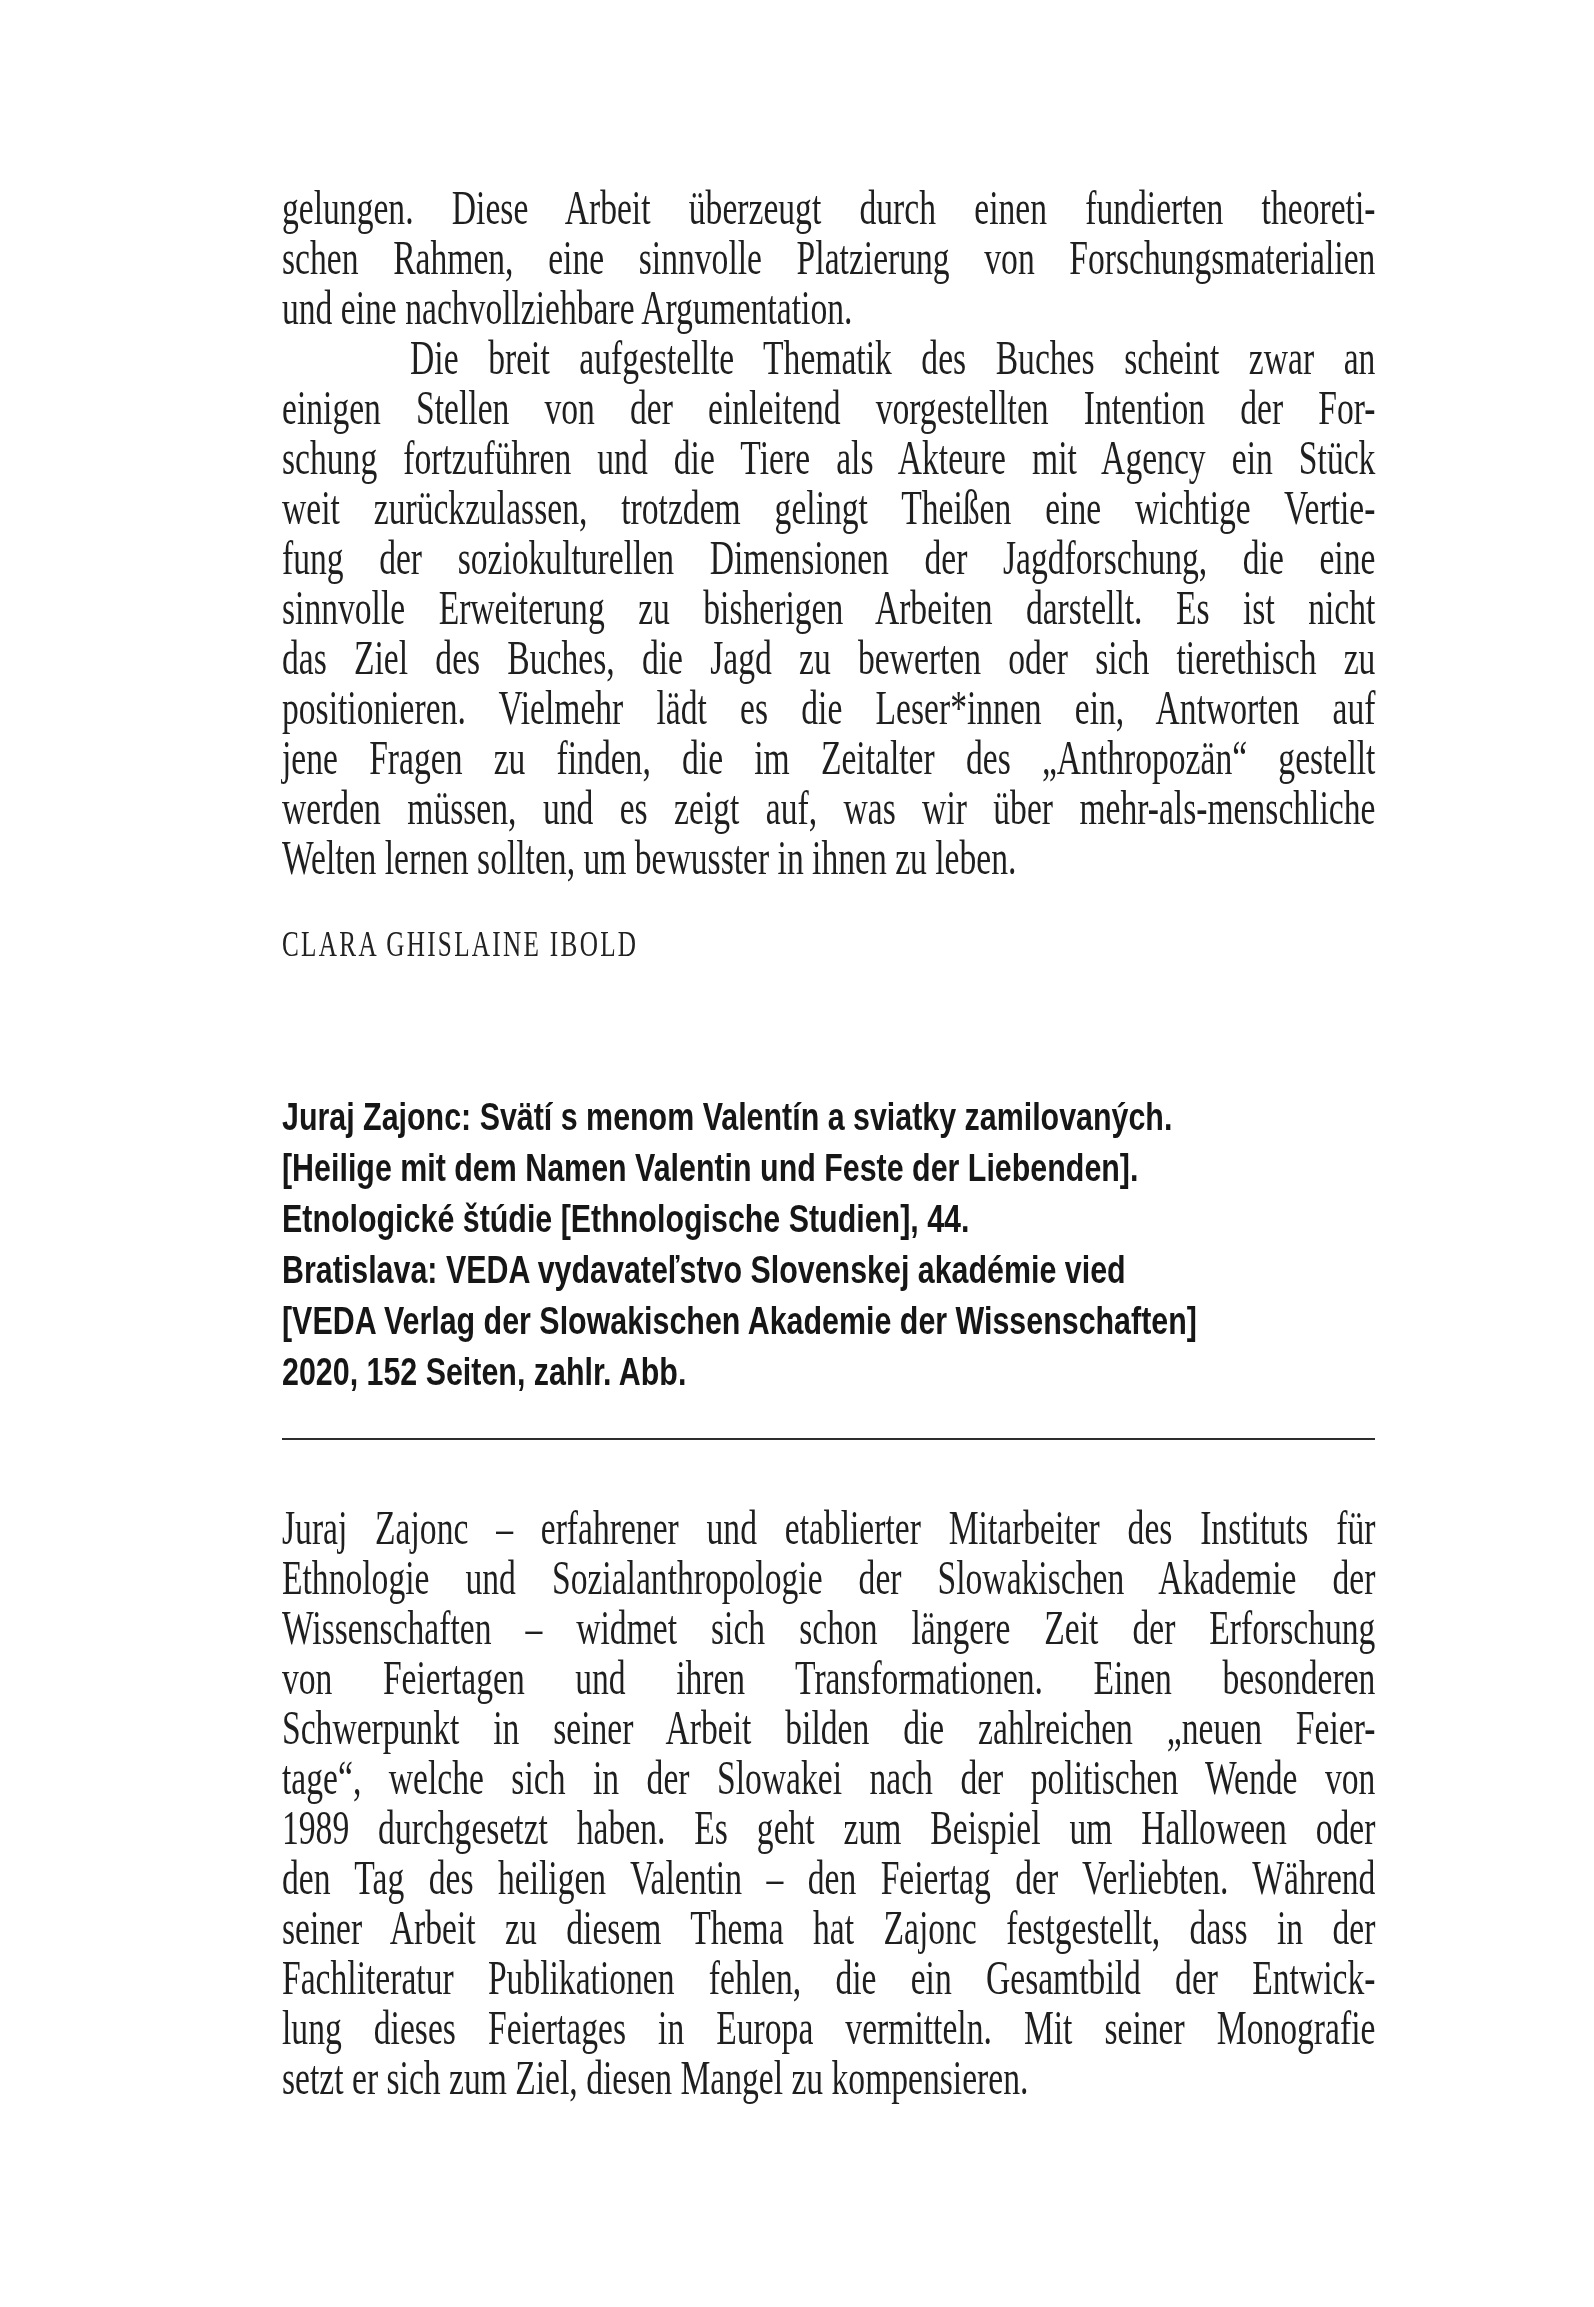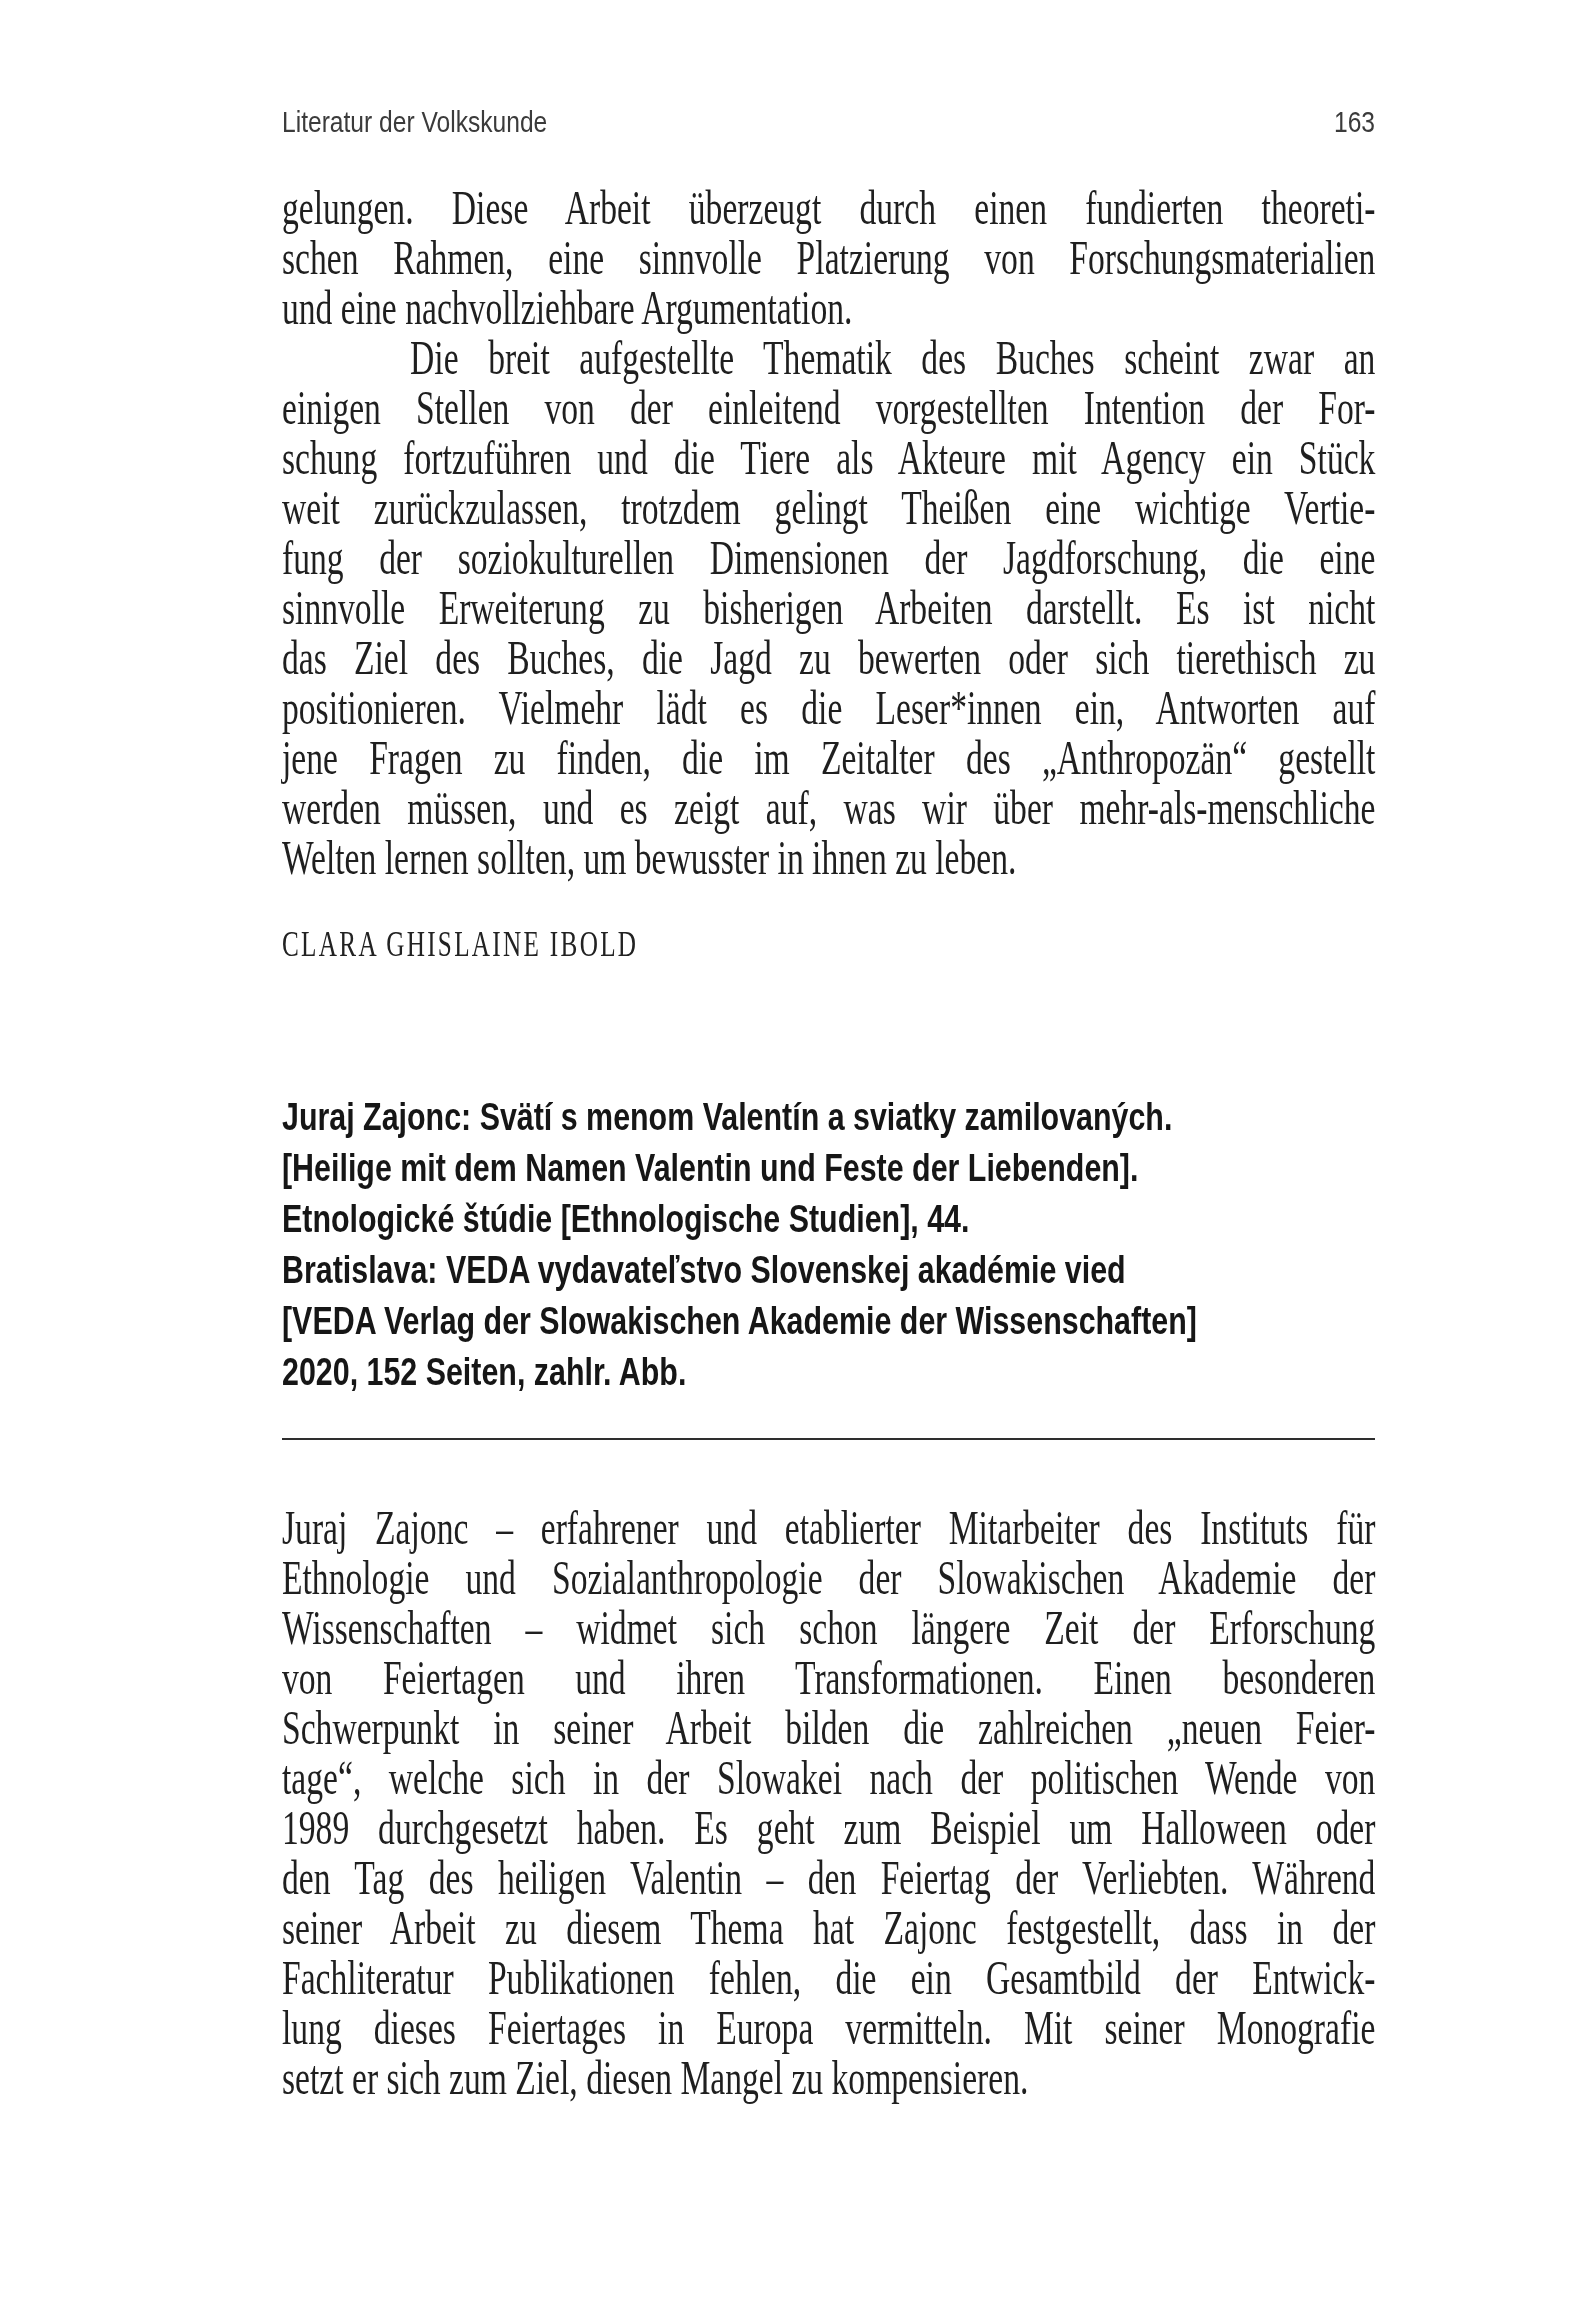--- a/index.html
+++ b/index.html
@@ -96,24 +96,20 @@
     margin: 0;
     border: 0;
     background: #2e2e2e;
   }
 </style>
 </head>
 <body>
 
 <div class="page">
 
-  <header class="runhead">
-    <span class="rh-l">Literatur der Volkskunde</span>
-    <span class="rh-r">163</span>
-  </header>
 
   <section class="para p1">
     <div class="ln">gelungen. Diese Arbeit überzeugt durch einen fundierten theoreti-</div>
     <div class="ln">schen Rahmen, eine sinnvolle Platzierung von Forschungsmaterialien</div>
     <div class="ln end">und eine nachvollziehbare Argumentation.</div>
     <div class="ln indent">Die breit aufgestellte Thematik des Buches scheint zwar an</div>
     <div class="ln">einigen Stellen von der einleitend vorgestellten Intention der For-</div>
     <div class="ln">schung fortzuführen und die Tiere als Akteure mit Agency ein Stück</div>
     <div class="ln">weit zurückzulassen, trotzdem gelingt Theißen eine wichtige Vertie-</div>
     <div class="ln">fung der soziokulturellen Dimensionen der Jagdforschung, die eine</div>

